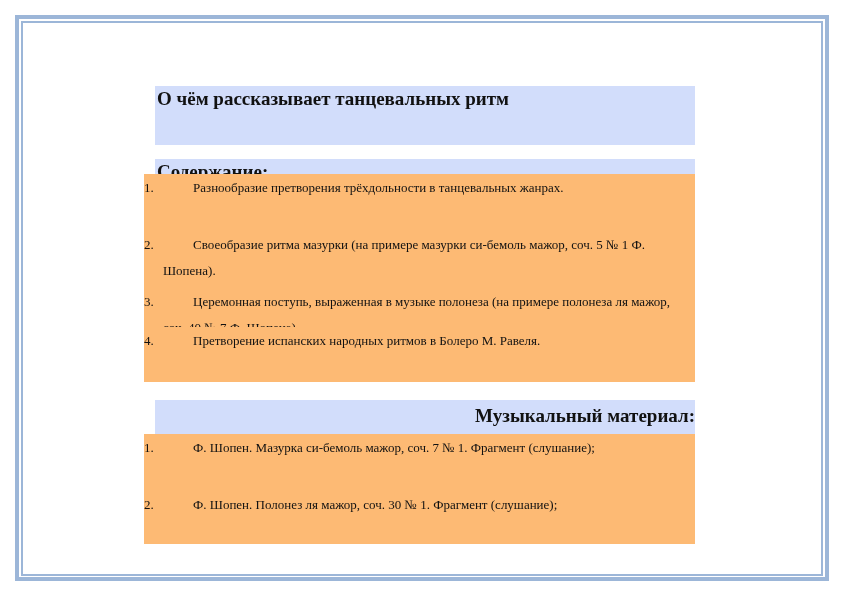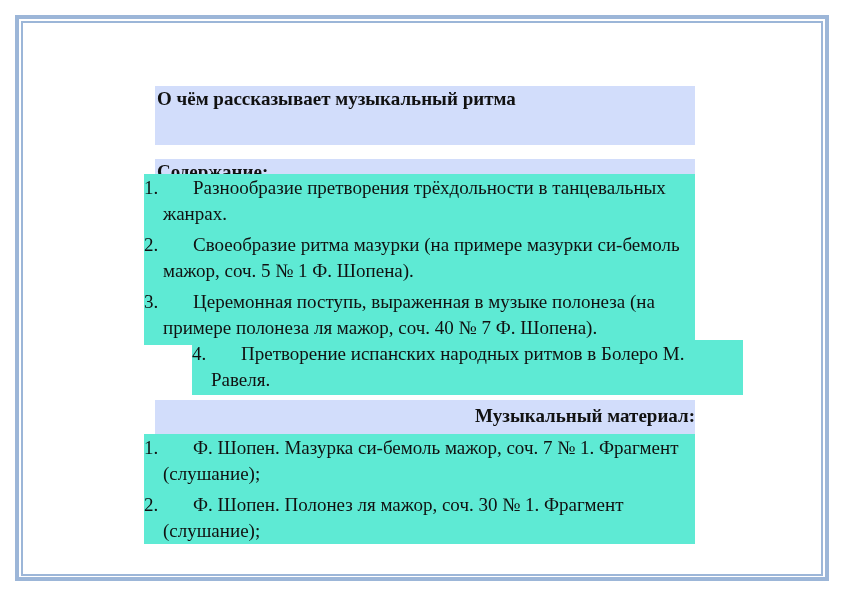--- a/index.html
+++ b/index.html
@@ -23,52 +23,52 @@
     }
     .heading {
       position: absolute; left: 155px; width: 540px;
       background: #d2ddfb;
       font-weight: bold; font-size: 19px;
       padding-left: 2px; box-sizing: border-box;
       line-height: 26px;
     }
     .item {
       position: absolute; left: 144px; width: 551px;
-      background: #5eead4;
-      font-size: 19px; line-height: 26px;
+      background: #fdba74;
+      font-size: 13px; line-height: 26px;
       box-sizing: border-box;
       padding-left: 19px;
       text-indent: -19px;
     }
     .num { display: inline-block; width: 49px; text-indent: 0; }
   </style>
 </head>
 <body>
 
 <div class="frame-outer"></div>
 <div class="frame-inner"></div>
 
 <div class="heading" style="top:86px;height:59px;">
-  <span>О чём рассказывает музыкальный ритма</span>
+  <span>О чём рассказывает танцевальных ритм</span>
 </div>
 
 <div class="heading" style="top:159px;height:31px;padding-top:0px;">
   <span>Содержание:</span>
 </div>
 
 <div class="item" style="top:174px;height:57px;padding-top:1px;">
   <span class="num">1.</span><span>Разнообразие претворения трёхдольности в танцевальных жанрах.</span>
 </div>
 <div class="item" style="top:231px;height:57px;padding-top:1px;">
   <span class="num">2.</span><span>Своеобразие ритма мазурки (на примере мазурки си-бемоль мажор, соч. 5 № 1 Ф. Шопена).</span>
 </div>
 <div class="item" style="top:288px;height:57px;padding-top:1px;">
   <span class="num">3.</span><span>Церемонная поступь, выраженная в музыке полонеза (на примере полонеза ля мажор, соч. 40 № 7 Ф. Шопена).</span>
 </div>
-<div class="item" style="top:340px;height:55px;padding-top:1px;margin-left:48px;">
+<div class="item" style="top:327px;height:55px;padding-top:1px;">
   <span class="num">4.</span><span>Претворение испанских народных ритмов в Болеро М. Равеля.</span>
 </div>
 
 <div class="heading" style="top:400px;height:34px;padding-top:3px;text-align:right;">
   <span>Музыкальный материал:</span>
 </div>
 
 <div class="item" style="top:434px;height:57px;padding-top:1px;">
   <span class="num">1.</span><span>Ф. Шопен. Мазурка си-бемоль мажор, соч. 7 № 1. Фрагмент (слушание);</span>
 </div>

